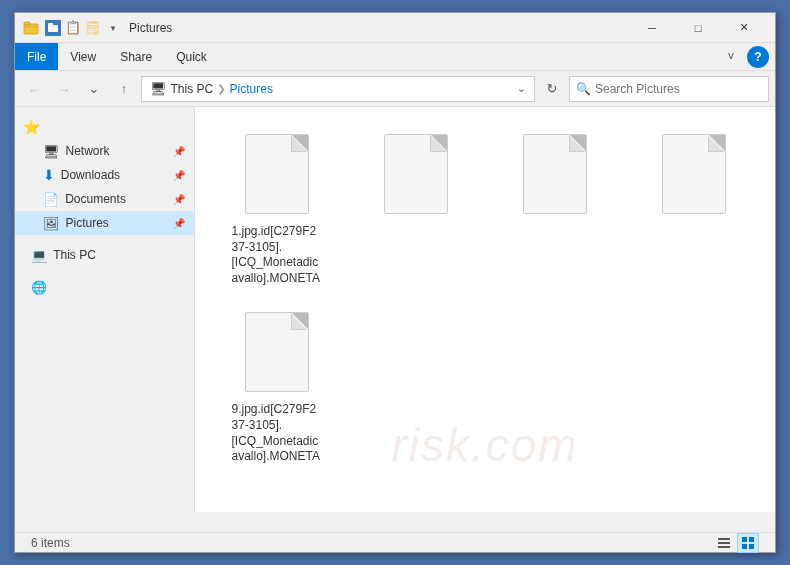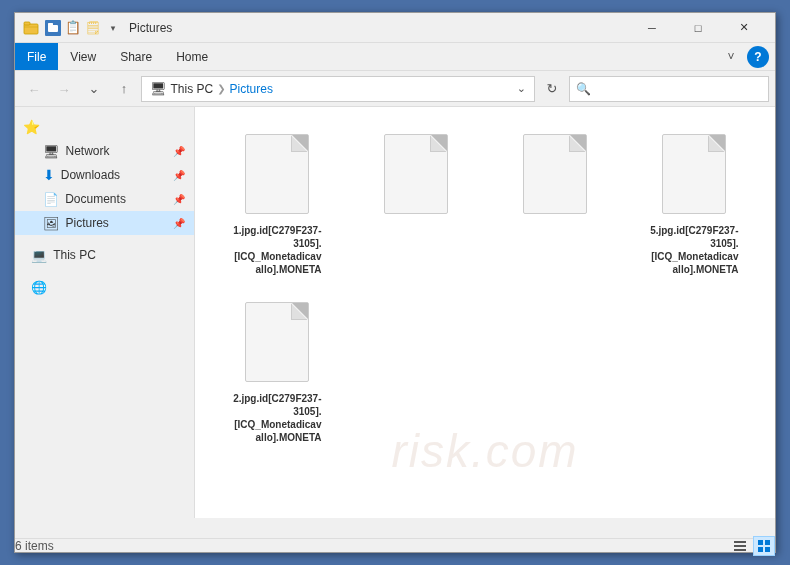--- a/index.html
+++ b/index.html
@@ -283,37 +283,36 @@
     .file-page::after {
       content: '';
       position: absolute;
       top: 0; right: 0;
       width: 0; height: 0;
       border-style: solid;
       border-width: 0 16px 16px 0;
       border-color: transparent #bbb transparent transparent;
     }
     .file-name {
-      font-size: 10px;
-      color: #333;
-      text-align: right;
+      font-size: 12px;
+      color: #333;
+      text-align: left;
       line-height: 1.3;
       max-width: 90px;
       word-break: break-word;
-      font-weight: bold;
     }
 
     
     .statusbar {
-      height: 14px;
+      height: 20px;
       background: #f0f0f0;
       border-top: 1px solid #ddd;
       display: flex;
       align-items: center;
-      padding: 0 0;
+      padding: 0 16px;
       font-size: 12px;
       color: #555;
       margin-top: 20px;
     }
     .statusbar-right {
       margin-left: auto;
       display: flex;
       gap: 2px;
     }
     .view-btn {
@@ -353,21 +352,21 @@
       <button class="titlebar-btn">─</button>
       <button class="titlebar-btn">□</button>
       <button class="titlebar-btn close">✕</button>
     </div>
   </div>
 
   <div class="menubar">
     <div class="menu-item active">File</div>
     <div class="menu-item">View</div>
     <div class="menu-item">Share</div>
-    <div class="menu-item">Home</div>
+    <div class="menu-item">Quick</div>
     <div class="menubar-right">
       <div class="menubar-chevron">˅</div>
       <div class="menubar-help">?</div>
     </div>
   </div>
 
   <div class="addrbar">
     <button class="nav-btn disabled">←</button>
     <button class="nav-btn disabled">→</button>
     <button class="nav-btn">⌄</button>
@@ -375,20 +374,21 @@
     <div class="address-box">
       <span style="font-size:13px;">🖥</span>
       <span class="address-part">This PC</span>
       <span class="address-separator">❯</span>
       <span class="address-part current">Pictures</span>
       <span class="addr-chevron">⌄</span>
     </div>
     <button class="refresh-btn">↻</button>
     <div class="search-box">
       <span class="search-icon">🔍</span>
+      <input class="search-input" readonly="" placeholder="Search Pictures" style="">
     </div>
   </div>
 
   <div class="content-area">
 
     <div class="sidebar">
 
       <div class="sidebar-item section-header">
         <span class="sidebar-icon">⭐</span>
       </div>
@@ -442,27 +442,26 @@
     </div>
           <div class="file-item">
       <div class="file-icon">
         <div class="file-page"></div>
       </div>
     </div>
           <div class="file-item">
       <div class="file-icon">
         <div class="file-page"></div>
       </div>
-      <div class="file-name">5.jpg.id[C279F237-3105].[ICQ_Monetadicavallo].MONETA</div>
     </div>
           <div class="file-item">
       <div class="file-icon">
         <div class="file-page"></div>
       </div>
-      <div class="file-name">2.jpg.id[C279F237-3105].[ICQ_Monetadicavallo].MONETA</div>
+      <div class="file-name">9.jpg.id[C279F237-3105].[ICQ_Monetadicavallo].MONETA</div>
     </div>
         </div>
     </div>
   </div>
 
   <div class="statusbar">
     <span>6 items</span>
     <div class="statusbar-right">
       <div class="view-btn">
         <svg width="14" height="14" viewBox="0 0 14 14">

